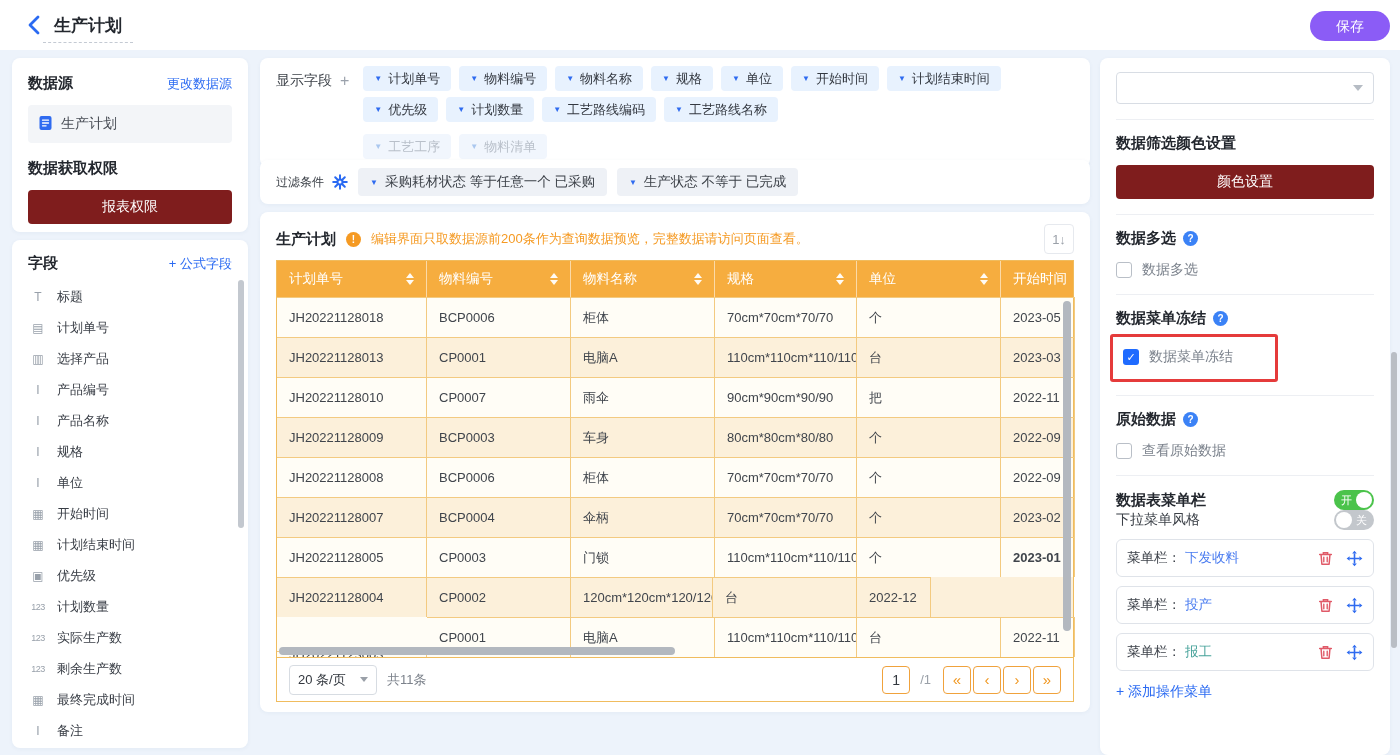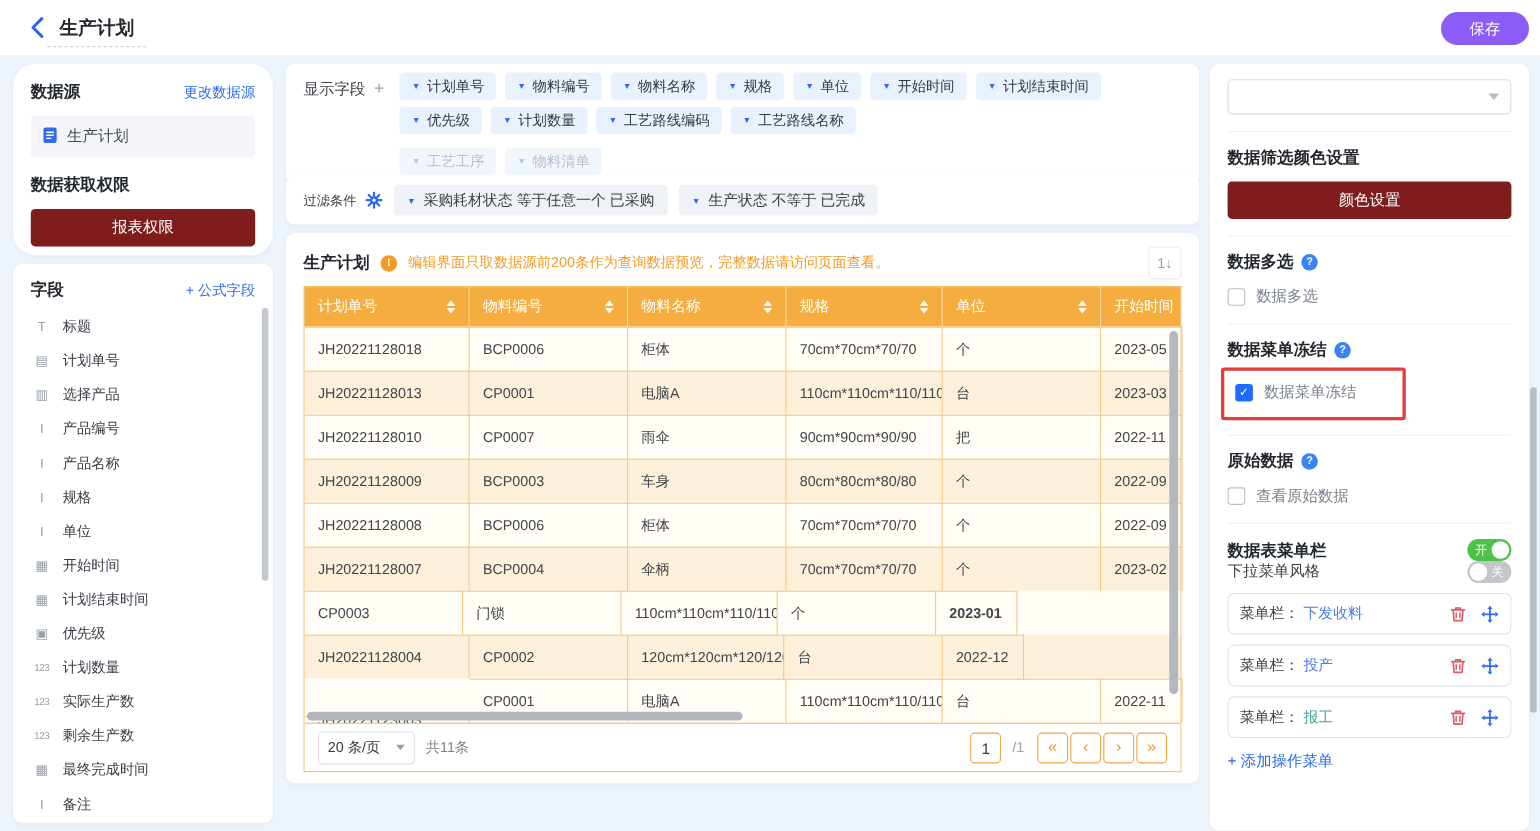--- a/index.html
+++ b/index.html
@@ -10,21 +10,21 @@
   .topbar { position:absolute; left:0; top:0; width:1400px; height:50px; background:#fff; }
   .back-btn { position:absolute; left:24px; top:14px; width:22px; height:22px; cursor:pointer; }
   .page-title { position:absolute; left:54px; top:14px; font-size:17px; font-weight:bold; color:#23272e; }
   .title-underline { position:absolute; left:43px; top:42px; width:90px; border-bottom:1px dashed #c4cad3; }
   .save-btn { position:absolute; left:1310px; top:11px; width:80px; height:30px; background:#8b5cf6; color:#fff;
     font-size:14px; border:none; border-radius:15px; text-align:center; line-height:30px; cursor:pointer; }
 
   .card { position:absolute; background:#fff; border-radius:8px; box-shadow:0 1px 4px rgba(40,70,120,.05); }
 
   
-  .ds-card { left:12px; top:58px; width:236px; height:174px; padding:16px;border-radius:20px; }
+  .ds-card { left:12px; top:58px; width:236px; height:174px; padding:16px; }
   .row-between { display:flex; align-items:center; justify-content:space-between; }
   .sec-title { font-size:15px; font-weight:bold; color:#23272e; }
   .blue-link { font-size:13px; color:#2a6af2; cursor:pointer; }
   .source-box { margin-top:12px; height:38px; background:#f3f5f8; border-radius:4px; display:flex; align-items:center;
     gap:8px; padding:0 10px; font-size:14px; color:#474c54; cursor:pointer; }
   .perm-title { margin-top:16px; }
   .blue-btn { margin-top:12px; width:100%; height:34px; background:#7f1d1d; color:#fff; font-size:14px; border:none;
     border-radius:4px; cursor:pointer; }
 
   .fields-card { left:12px; top:240px; width:236px; height:508px; padding:14px 16px; overflow:hidden; }
@@ -400,20 +400,21 @@
         </div>
         <div class="trow alt">
           <div class="td" style="width: 150px;">JH20221128007</div>
           <div class="td" style="width: 144px;">BCP0004</div>
           <div class="td" style="width: 144px;">伞柄</div>
           <div class="td" style="width: 142px;">70cm*70cm*70/70</div>
           <div class="td" style="width: 144px;">个</div>
           <div class="td" style="width: 74px;">2023-02</div>
         </div>
         <div class="trow">
+          <div class="td" style="width: 150px;">JH20221128005</div>
           <div class="td" style="width: 144px;">CP0003</div>
           <div class="td" style="width: 144px;">门锁</div>
           <div class="td" style="width: 142px;">110cm*110cm*110/110</div>
           <div class="td" style="width: 144px;">个</div>
           <div class="td" style="width: 74px; font-weight: bold;">2023-01</div>
         </div>
         <div class="trow alt">
           <div class="td" style="width: 150px;">JH20221128004</div>
           <div class="td" style="width: 144px;">CP0002</div>
           <div class="td" style="width: 142px;">120cm*120cm*120/120</div>

